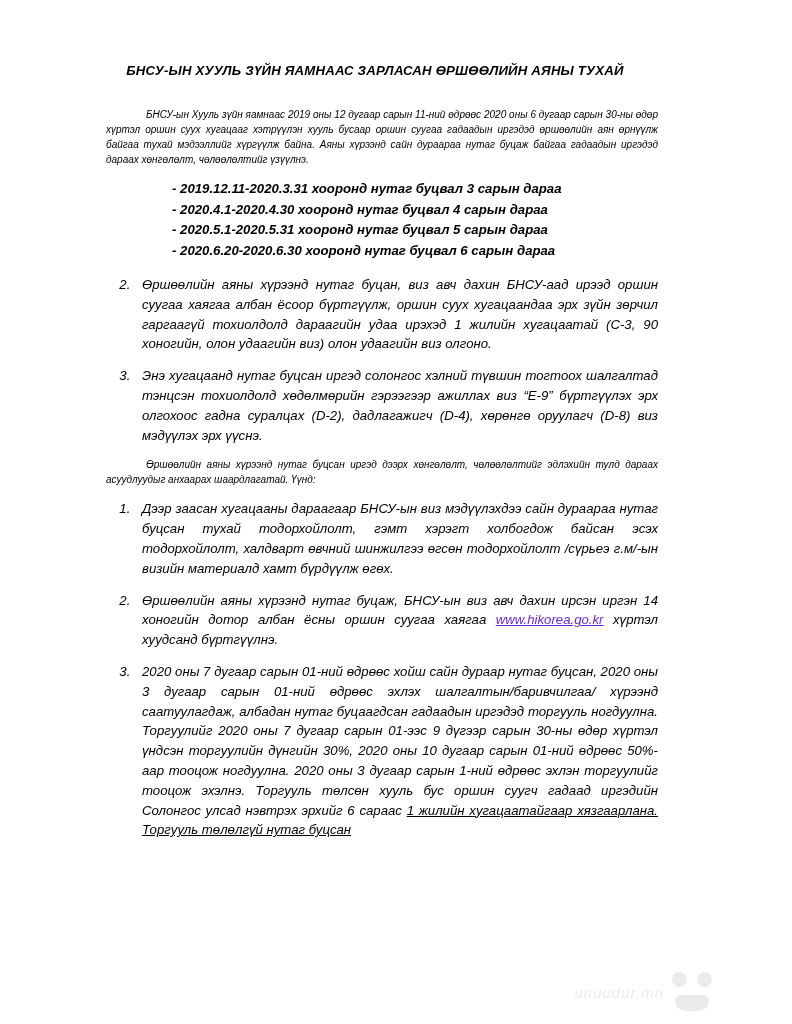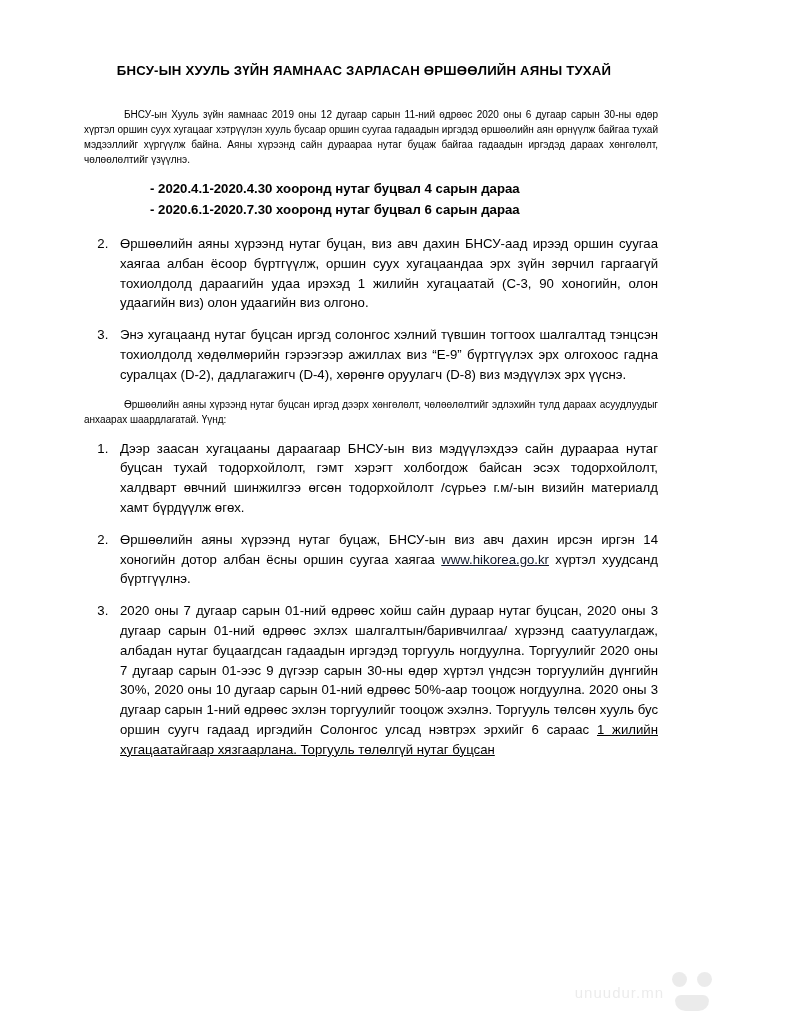--- a/index.html
+++ b/index.html
@@ -13,21 +13,22 @@
     position: relative;
     font-family: "Liberation Sans", sans-serif;
     color: #000000;
     overflow: hidden;
   }
   .page {
     position: relative;
     width: 728px;
     height: 1024px;
     box-sizing: border-box;
-    padding: 62px 70px 0 70px;
+    padding: 62px 70px 0 92px;
+    font-style: italic;
   }
   .doc-title {
     font-size: 13.2px;
     font-weight: bold;
     text-align: center;
     letter-spacing: 0.2px;
     margin: 0 0 28px 0;
     line-height: 1.3;
   }
   p.para {
@@ -58,21 +59,21 @@
     margin: 0 0 14px 0;
     padding: 0 0 0 80px;
   }
   .dates .dline {
     font-size: 13.2px;
     font-weight: bold;
     line-height: 1.55;
     white-space: nowrap;
   }
   a.link {
-    color: #0f172a;
+    color: #6d28d9;
     text-decoration: underline;
   }
   .uline {
     text-decoration: underline;
   }
   .watermark {
     position: absolute;
     right: 16px;
     bottom: 12px;
     display: flex;
@@ -106,22 +107,24 @@
 <body>
 
 <div class="page">
 
   <h1 class="doc-title">БНСУ-ЫН ХУУЛЬ ЗҮЙН ЯАМНААС ЗАРЛАСАН ӨРШӨӨЛИЙН АЯНЫ ТУХАЙ</h1>
 
   <p class="para indent">БНСУ-ын Хууль зүйн яамнаас 2019 оны 12 дугаар сарын 11-ний өдрөөс 2020 оны 6 дугаар сарын 30-ны өдөр хүртэл оршин суух хугацааг хэтрүүлэн хууль бусаар оршин суугаа гадаадын иргэдэд өршөөлийн аян өрнүүлж байгаа тухай мэдээллийг хүргүүлж байна. Аяны хүрээнд сайн дураараа нутаг буцаж байгаа гадаадын иргэдэд дараах хөнгөлөлт, чөлөөлөлтийг үзүүлнэ.</p>
 
 
   <div class="dates">
+    <div class="dline">- 2019.12.11-2020.3.31 хооронд нутаг буцвал 3 сарын дараа</div>
     <div class="dline">- 2020.4.1-2020.4.30 хооронд нутаг буцвал 4 сарын дараа</div>
-    <div class="dline">- 2020.6.1-2020.7.30 хооронд нутаг буцвал 6 сарын дараа</div>
+    <div class="dline">- 2020.5.1-2020.5.31 хооронд нутаг буцвал 5 сарын дараа</div>
+    <div class="dline">- 2020.6.20-2020.6.30 хооронд нутаг буцвал 6 сарын дараа</div>
   </div>
 
   <ol class="numlist" start="2">
     <li>Өршөөлийн аяны хүрээнд нутаг буцан, виз авч дахин БНСУ-аад ирээд оршин суугаа хаягаа албан ёсоор бүртгүүлж, оршин суух хугацаандаа эрх зүйн зөрчил гаргаагүй тохиолдолд дараагийн удаа ирэхэд 1 жилийн хугацаатай (С-3, 90 хоногийн, олон удаагийн виз) олон удаагийн виз олгоно.</li>
     <li>Энэ хугацаанд нутаг буцсан иргэд солонгос хэлний түвшин тогтоох шалгалтад тэнцсэн тохиолдолд хөдөлмөрийн гэрээгээр ажиллах виз “Е-9” бүртгүүлэх эрх олгохоос гадна суралцах (D-2), дадлагажигч (D-4), хөрөнгө оруулагч (D-8) виз мэдүүлэх эрх үүснэ.</li>
   </ol>
 
   <p class="para indent sec2">Өршөөлийн аяны хүрээнд нутаг буцсан иргэд дээрх хөнгөлөлт, чөлөөлөлтийг эдлэхийн тулд дараах асуудлуудыг анхаарах шаардлагатай. Үүнд:</p>
 
   <ol class="numlist">

